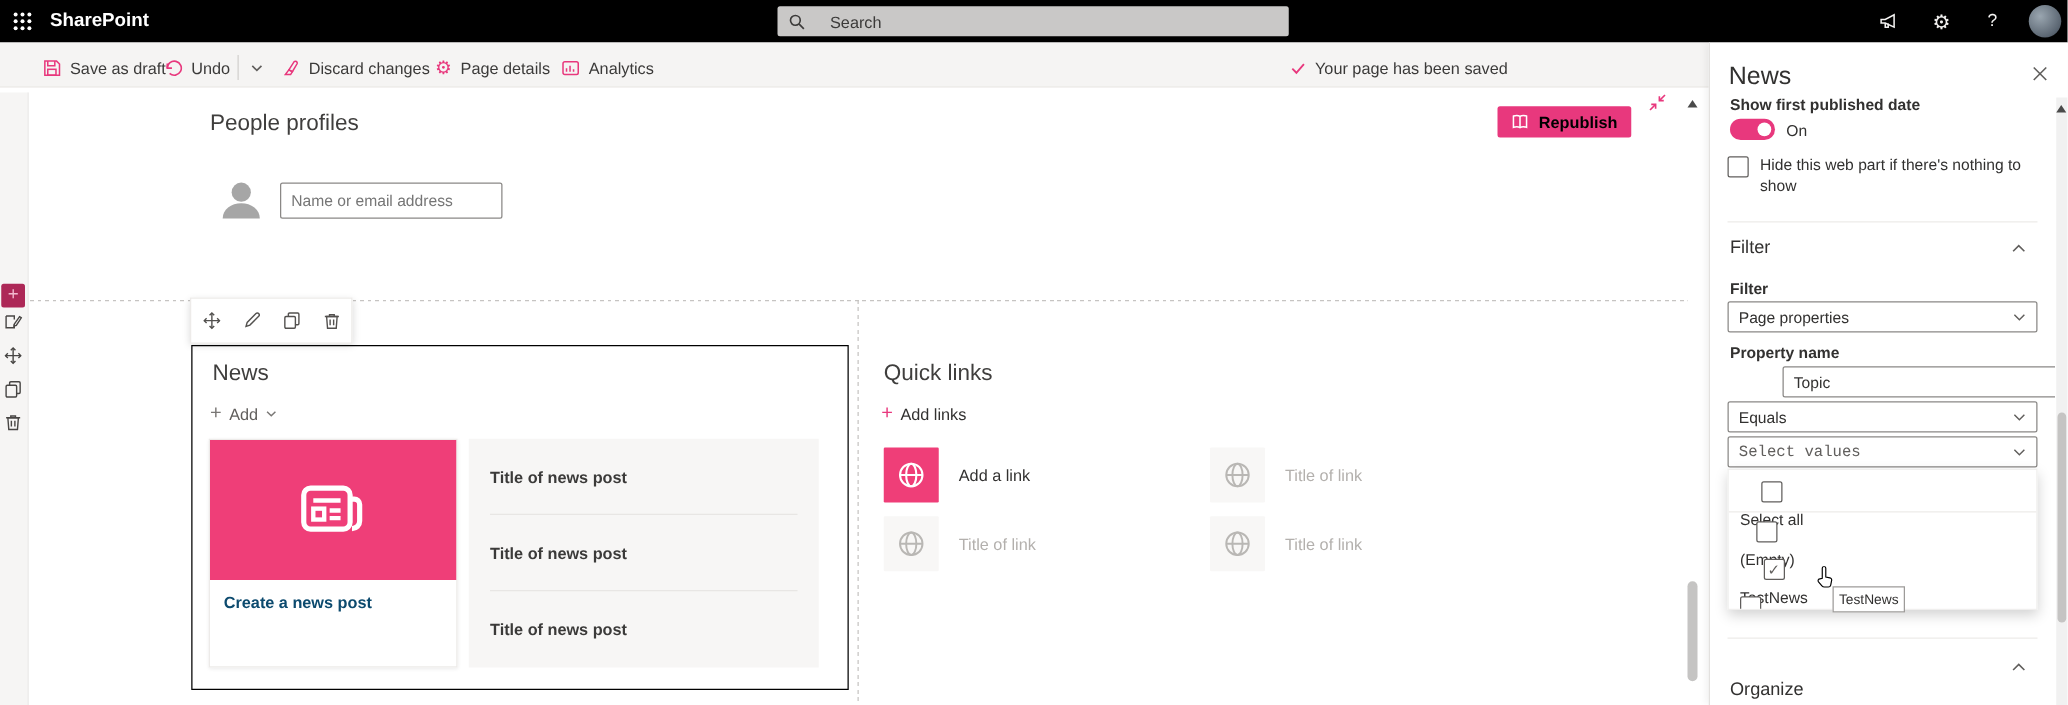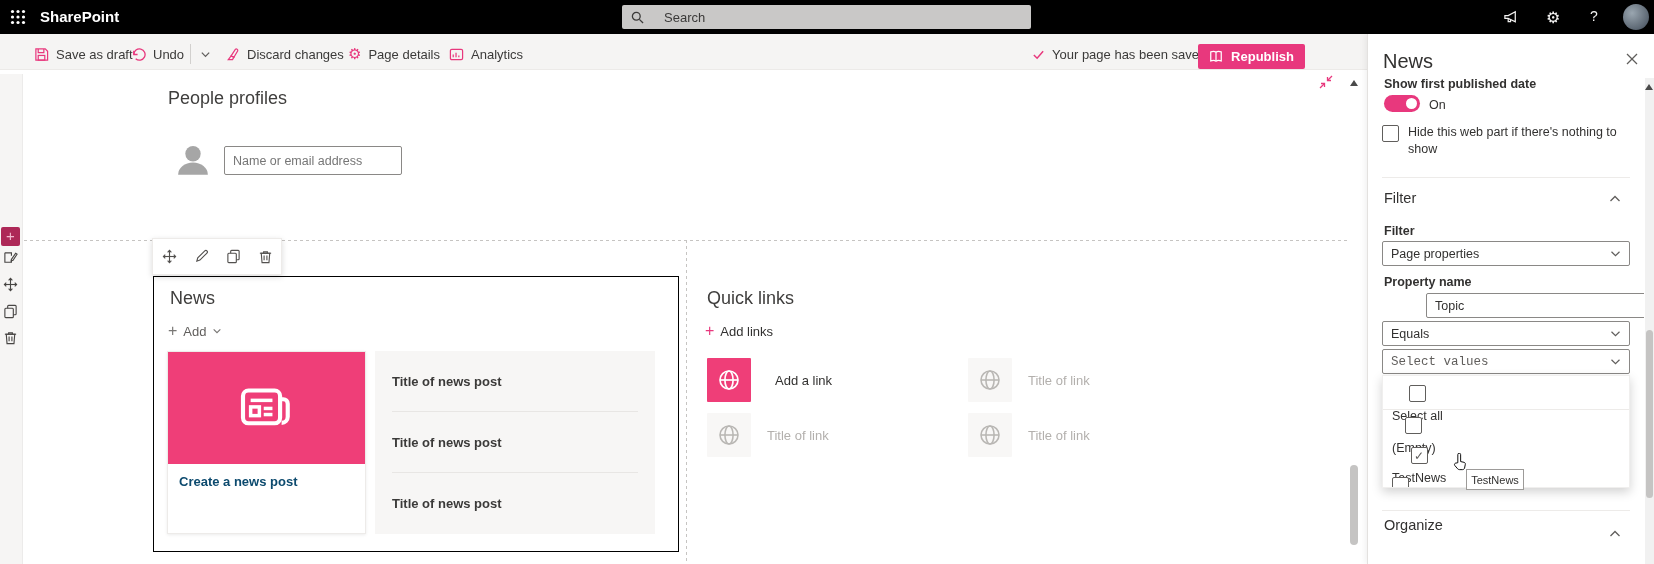--- a/index.html
+++ b/index.html
@@ -13,23 +13,23 @@
   .topbar .brand { color:#fff; font-size:15px; font-weight:bold; line-height:34px; }
   .searchbox { background:#c9c8c7; border-radius:2px; display:flex; align-items:center;
     padding:0 9px; color:#3b3a39; font-size:13px; gap:8px; }
   .tb-icon { color:#f3f2f1; display:flex; align-items:center; justify-content:center; }
 
   
   .cmdbar { left:0; top:34px; width:1367px; height:36px; background:#f5f4f3; border-bottom:1px solid #eceae8; }
   .cmd-item { position:absolute; top:0; height:40px; display:flex; align-items:center; gap:7px;
     font-size:13px; color:#3b3a39; cursor:default; }
   .pink { color:#e8387d; }
-  .btn-republish { background:#e8387d; color:#ffffff; border:none; border-radius:2px;
+  .btn-republish { background:#e8387d; color:#000000; border:none; border-radius:2px;
     font-size:13px; font-weight:bold; display:flex; align-items:center; gap:8px;
-    justify-content:center; font-family:"Liberation Sans",sans-serif; }
+    justify-content:center; font-family:"Liberation Sans",sans-serif;margin-top:41px; }
 
   
   .rail { left:0; top:74px; width:23px; height:490px; background:#f6f5f4; border-right:1px solid #ecebea; }
   .rail-plus { left:1px; top:227px; width:19px; height:19px; background:#ad2857; border-radius:2px;
     color:#f2b9cf; font-size:15px; line-height:17px; text-align:center; }
   .rail-ic { left:3px; width:16px; height:16px; color:#484644; }
 
   
   .dash-h { height:1px; background-image:repeating-linear-gradient(90deg,#c6c4c2 0 3px,transparent 3px 6px); }
   .dash-v { width:1px; background-image:repeating-linear-gradient(180deg,#c6c4c2 0 3px,transparent 3px 6px); }
@@ -308,21 +308,21 @@
   <div class="news-sep" style="top:121px;"></div>
   <div class="news-item" style="top:145px;">Title of news post</div>
 </div>
 
 <div class="abs h2" style="left:707px;top:288px;">Quick links</div>
 <div class="abs addrow" style="left:705px;top:322px;">
   <span style="font-size:16px;color:#e8387d;">+</span>
   <span style="color:#323130;">Add links</span>
 </div>
 
-<div class="abs" style="left:707px;top:358px;display:flex;align-items:center;gap:24px;">
+<div class="abs" style="left:707px;top:358px;display:flex;align-items:center;gap:16px;">
   <div class="ql-tile accent">
     <svg width="24" height="24" viewBox="0 0 20 20" fill="none" stroke="currentColor" stroke-width="1.4">
       <circle cx="10" cy="10" r="7.5"></circle>
         <ellipse cx="10" cy="10" rx="3.4" ry="7.5"></ellipse>
         <line x1="2.5" y1="10" x2="17.5" y2="10"></line>
     </svg>
   </div>
   <span class="ql-label" style="color:#323130;">Add a link</span>
 </div>
 <div class="abs" style="left:968px;top:358px;display:flex;align-items:center;gap:16px;">
@@ -437,21 +437,21 @@
   <div class="abs" style="left:85px;top:375px;">
     <svg width="15" height="19" viewBox="0 0 16 20">
       <path d="M6.2 1.6 a1.5 1.5 0 0 1 3 0 V9 l3.6.8 c1 .2 1.6 1.1 1.4 2.1 l-.8 4 c-.2 1-1.1 1.7-2.1 1.7 H8 c-.8 0-1.6-.4-2.1-1 L3 13.2 c-.6-.8-.4-1.9.4-2.4 l2.8-.6 z" fill="#fff" stroke="#000" stroke-width="1"></path>
     </svg>
   </div>
   <div class="abs tooltip" style="left:99px;top:391px;width:58px;height:21px;">
     <span>TestNews</span>
   </div>
 
   <div class="abs divider" style="left:15px;top:432px;width:248px;"></div>
-  <div class="abs sect-h" style="left:17px;top:439px;">Organize</div>
+  <div class="abs sect-h" style="left:17px;top:466px;">Organize</div>
   <div class="abs chev" style="left:242px;top:451px;">
     <svg width="12" height="9" viewBox="0 0 12 9" fill="none" stroke="currentColor" stroke-width="1.3">
         <polyline points="1.5,7 6,2.5 10.5,7"></polyline>
       </svg>
   </div>
 </div>
 
 <div class="abs sb-track" style="left:1645px;top:78px;width:9px;height:486px;"></div>
 <div class="abs arrow-up" style="left:1645px;top:84px;"></div>
 <div class="abs sb-thumb" style="left:1646px;top:330px;width:7px;height:168px;"></div>

